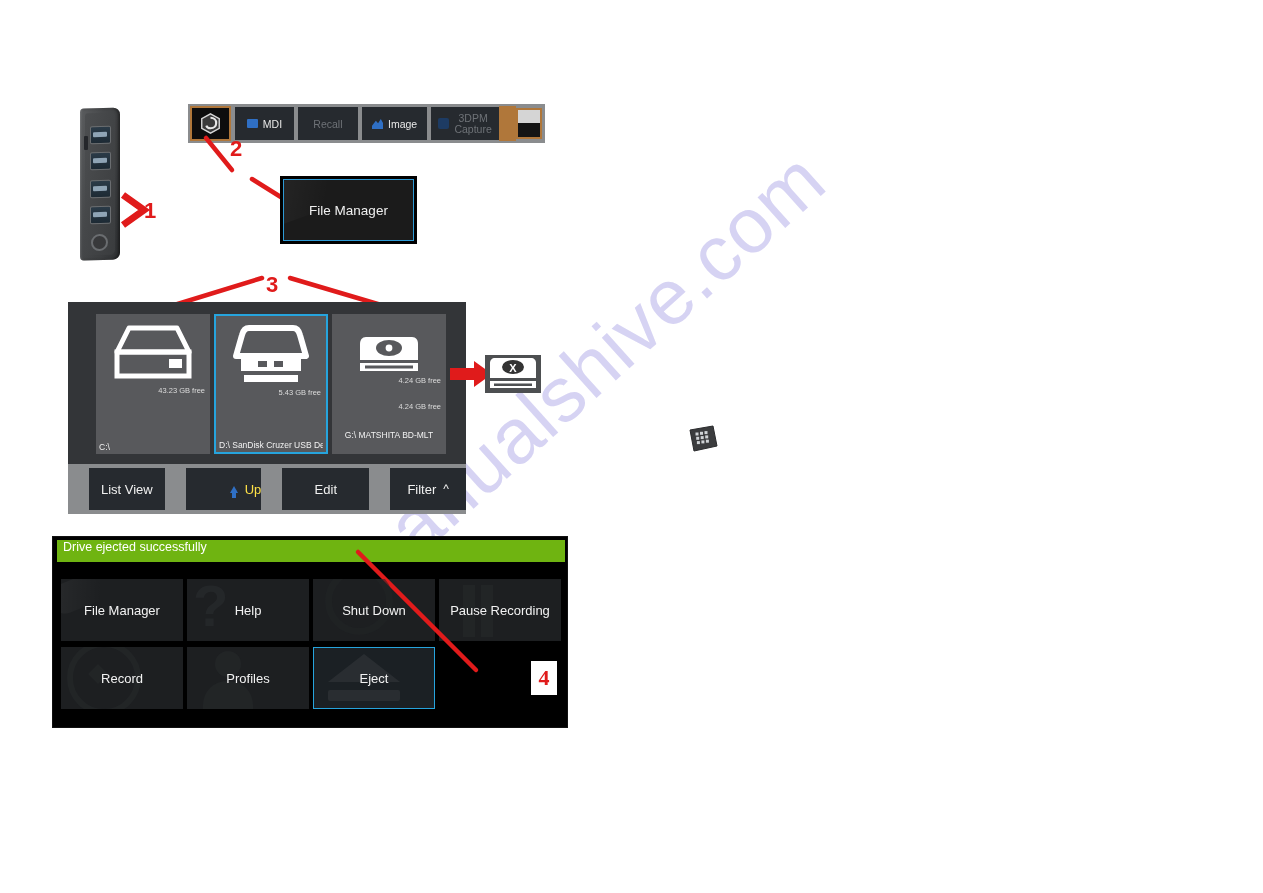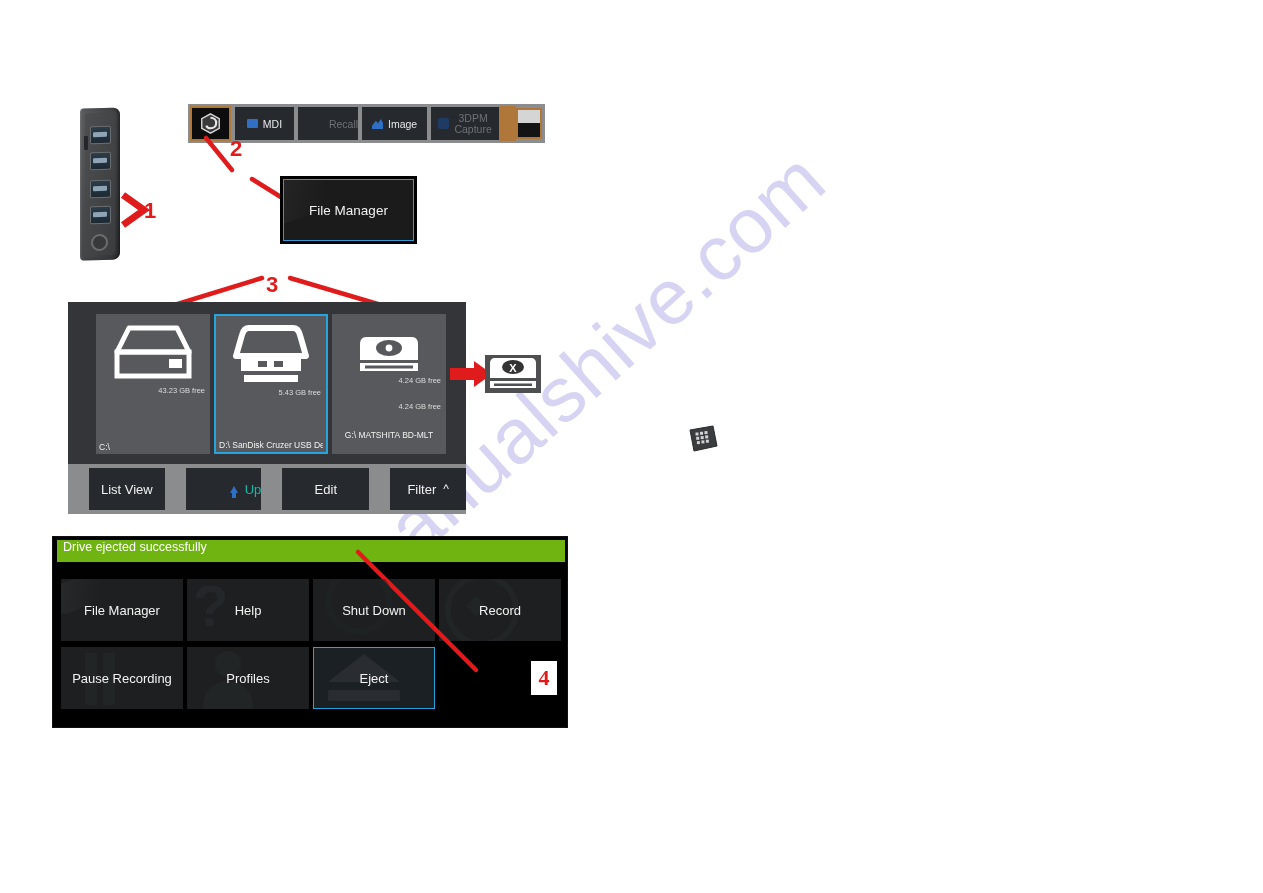--- a/index.html
+++ b/index.html
@@ -90,21 +90,21 @@
   .logo-glyph svg{display:block;}
   #toolbar .tb-btn{
     height:33px;margin-left:4px;
     background:#262a2f;
     display:flex;align-items:center;justify-content:center;
     color:#e8e8e8;font-size:10.5px;
     box-sizing:border-box;
     position:relative;
   }
   #toolbar .tb-btn.w-mdi{width:63px;}
-  #toolbar .tb-btn.w-recall{width:65px;color:#6e7277;justify-content:flex-end;}
+  #toolbar .tb-btn.w-recall{width:65px;color:#6e7277;}
   #toolbar .tb-btn.w-image{width:70px;text-align:right;}
   #toolbar .tb-btn.w-3dpm{width:73px;color:#6e7277;line-height:11px;text-align:center;}
   .tb-ico{display:inline-block;margin-right:5px;}
   .ico-mdi{width:11px;height:9px;background:#2f6fc4;border-radius:1px;}
   .ico-image{width:11px;height:11px;background:#2f6fc4;
     clip-path:polygon(0 70%,35% 25%,55% 48%,80% 10%,100% 45%,100% 100%,0 100%);}
   .ico-3dpm{width:11px;height:11px;background:#1d3b63;border-radius:2px;}
   #toolbar .tb-gap{flex:1;}
   #toolbar .tb-strip{width:18px;height:35px;background:#b0773a;}
   #toolbar .tb-right{
@@ -165,21 +165,21 @@
     position:absolute;left:0;top:162px;width:398px;height:50px;
     background:#8a8c8e;display:flex;align-items:center;
   }
   #drives-buttons .db{
     height:42px;margin-left:21px;
     background:#262a2f;color:#f0f0f0;font-size:13px;
     display:flex;align-items:center;justify-content:center;
     box-sizing:border-box;
   }
   #drives-buttons .db.w1{width:94px;}
-  #drives-buttons .db.w2{width:82px;color:#14b8a6;padding-left:44px;}
+  #drives-buttons .db.w2{width:82px;color:#fde047;padding-left:44px;}
   #drives-buttons .db.w3{width:108px;}
   #drives-buttons .db.w4{width:94px;}
   .up-arrow{
     display:inline-block;width:0;height:0;margin-right:7px;
     border-left:4px solid transparent;border-right:4px solid transparent;
     border-bottom:7px solid #2f6fc4;position:relative;
   }
   .up-arrow::after{content:"";position:absolute;left:-2px;top:7px;width:4px;height:5px;background:#2f6fc4;}
   .chev-up{display:inline-block;margin-left:7px;font-size:12px;}
 
@@ -429,29 +429,29 @@
       <span class="mt-label">Help</span>
     </div>
 
 
     <div class="menu-tile">
       <span class="mt-bg bg-power"></span>
       <span class="mt-label">Shut Down</span>
     </div>
 
     <div class="menu-tile">
+      <span class="mt-bg bg-pause-a"></span>
+      <span class="mt-bg bg-pause-b"></span>
+      <span class="mt-label">Pause Recording</span>
+    </div>
+
+    <div class="menu-tile">
       <span class="mt-bg bg-record"></span>
       <span class="mt-bg bg-record-dot"></span>
       <span class="mt-label">Record</span>
-    </div>
-
-    <div class="menu-tile">
-      <span class="mt-bg bg-pause-a"></span>
-      <span class="mt-bg bg-pause-b"></span>
-      <span class="mt-label">Pause Recording</span>
     </div>
 
     <div class="menu-tile">
       <span class="mt-bg bg-person-head"></span>
       <span class="mt-bg bg-person-body"></span>
       <span class="mt-label">Profiles</span>
     </div>
 
     <div class="menu-tile selected">
       <span class="mt-bg bg-eject-tri"></span>

